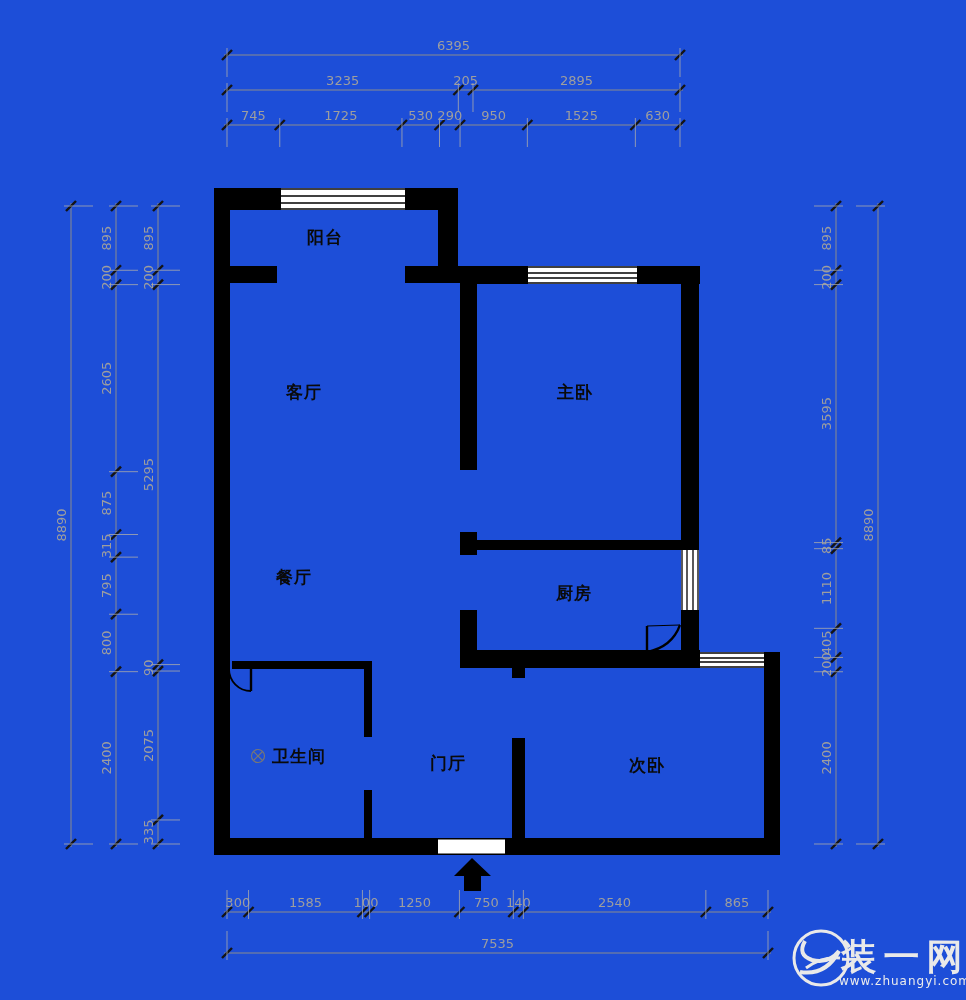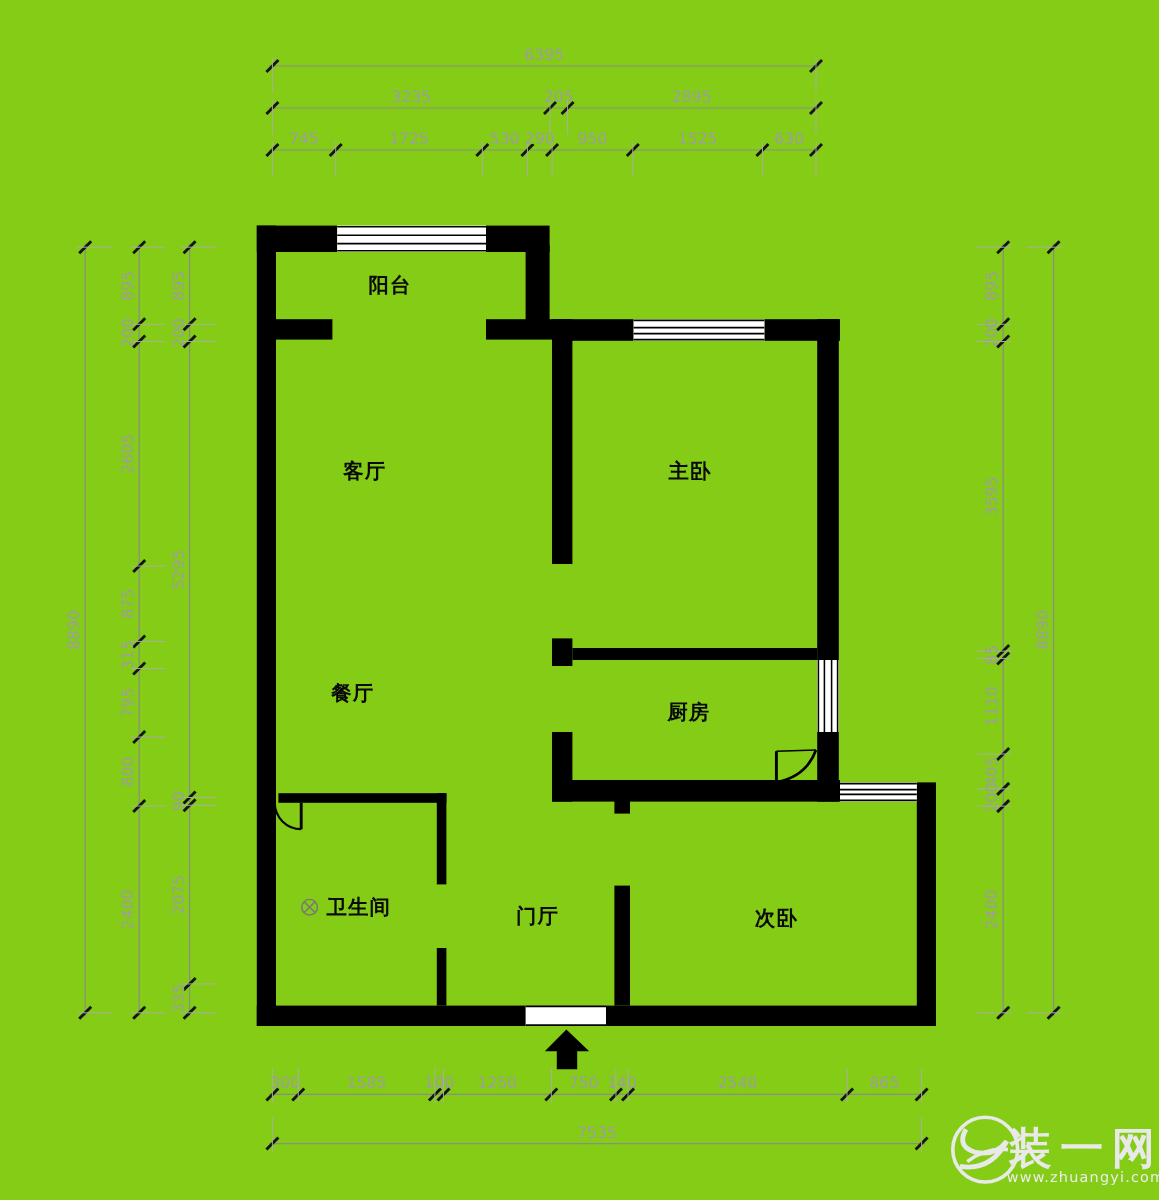--- a/index.html
+++ b/index.html
@@ -1,16 +1,16 @@
 <!DOCTYPE html>
 <html><head>
 <meta charset="utf-8">
 <style>
   html,body{margin:0;padding:0;background:#fff;}
-  #canvas{position:relative;width:966px;height:1000px;background:#84cc16;overflow:hidden;
+  #canvas{position:relative;width:966px;height:1000px;background:#1d4ed8;overflow:hidden;
           font-family:"DejaVu Sans", sans-serif;}
   svg text{font-family:"DejaVu Sans", sans-serif;}
   .room-label{font-size:17px;font-weight:600;fill:#0a0a0a;letter-spacing:1px;}
   .dim-text{font-size:13px;fill:#9e9e9e;}
   .wm-brand{font-size:36px;font-weight:700;fill:#e9e9e9;letter-spacing:7px;}
   .wm-url{font-size:12px;fill:#ececec;letter-spacing:1px;}
 </style>
 </head>
 <body>
 

